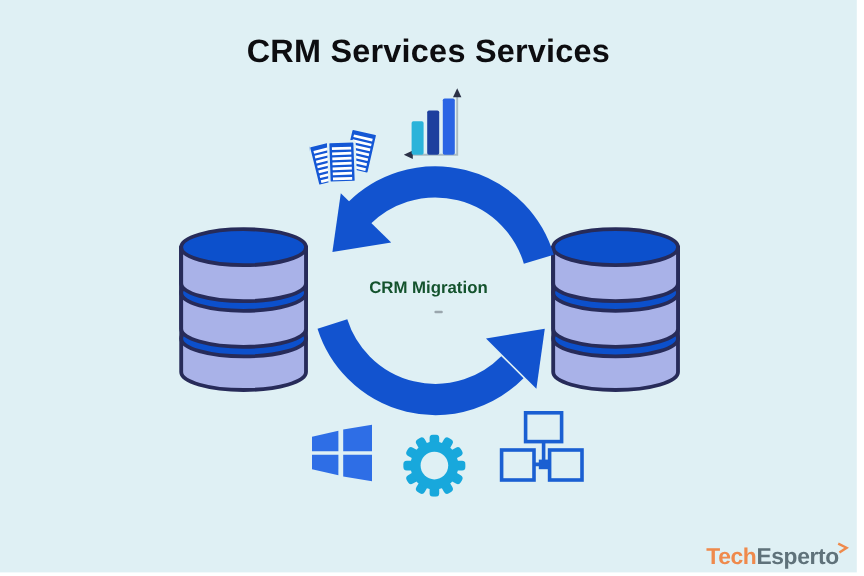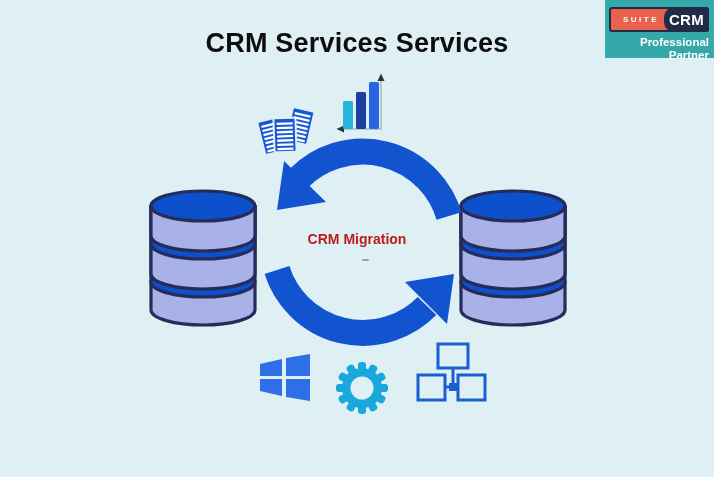--- a/index.html
+++ b/index.html
@@ -19,49 +19,39 @@
               color:#fff;font-size:8px;font-weight:bold;letter-spacing:2.5px;padding-left:3px;}
   .chip-crm{background:#222b46;margin:-2px -2px -2px -4px;border-radius:10px 3px 3px 10px;
             display:flex;align-items:center;color:#fff;font-size:15px;font-weight:800;
             padding:0 5px;letter-spacing:.3px;}
   .badge-lines{margin-top:4px;text-align:right;color:#fff;font-weight:bold;
                font-size:11.5px;line-height:13px;}
 
   
   .abs{position:absolute;}
   .center-label{position:absolute;top:231px;left:0;width:714px;text-align:center;
-                font-size:14px;font-weight:800;color:#b91c1c;}
+                font-size:14px;font-weight:800;color:#14532d;}
   .small-dash{position:absolute;left:362px;top:259px;width:7px;height:2px;
               background:#9aa6ad;border-radius:1px;}
 
   .db-wall{fill:#a9b2e8;stroke:#272b59;stroke-width:3.2;stroke-linejoin:round;}
   .db-band{fill:#0c50cc;stroke:#272b59;stroke-width:3.2;}
   .arrow-stroke{fill:none;stroke-width:26;}
 
   .footer-logo{position:absolute;top:454px;right:10px;font-size:19px;font-weight:800;
                letter-spacing:-.3px;white-space:nowrap;}
   .footer-logo .spark{position:relative;top:-8px;left:-2px;}
 </style>
 </head>
 <body>
 
 <div class="canvas">
 
   <h1 class="title">CRM Services Services</h1>
 
-  <div class="badge">
-    <div class="badge-chip">
-      <span class="chip-suite">SUITE</span>
-      <span class="chip-crm">CRM</span>
-    </div>
-    <div class="badge-lines">
-      <div>Professional</div>
-      <div>Partner</div>
-    </div>
-  </div>
 
   <svg class="abs" style="left:148px;top:186px" width="110" height="143" viewBox="0 0 110 143">
     <path class="db-wall" d="M3 20 L3 124 A52 15 0 0 0 107 124 L107 20 Z"></path>
     <ellipse class="db-band" cx="55" cy="96" rx="52" ry="15"></ellipse>
     <path class="db-wall" d="M3 20 L3 88 A52 15 0 0 0 107 88 L107 20 Z"></path>
     <ellipse class="db-band" cx="55" cy="58" rx="52" ry="15"></ellipse>
     <path class="db-wall" d="M3 20 L3 50 A52 15 0 0 0 107 50 L107 20 Z"></path>
     <ellipse class="db-band" cx="55" cy="20" rx="52" ry="15"></ellipse>
   </svg>
 
@@ -140,16 +130,21 @@
   <svg class="abs" style="left:415px;top:341px" width="72" height="64" viewBox="0 0 72 64">
     <g fill="none" stroke="#1a5fd2" stroke-width="3">
       <rect x="23" y="3" width="30" height="24"></rect>
       <rect x="3" y="34" width="27" height="25"></rect>
       <rect x="43" y="34" width="27" height="25"></rect>
       <path d="M38 27 V46 M30 46 H43"></path>
     </g>
     <rect x="34" y="42" width="8" height="8" fill="#1a5fd2"></rect>
   </svg>
 
+  <div class="footer-logo">
+    <span style="color:#ef8a4c">Tech</span><span style="color:#5f727a">Esperto</span><svg class="spark" width="11" height="11" viewBox="0 0 11 11">
+        <polyline points="1.5,2 8.5,5.5 2.5,9.5" fill="none" stroke="#ef8a4c" stroke-width="2"></polyline>
+      </svg>
+  </div>
 
   <div class="margin-right"></div>
   <div class="margin-bottom"></div>
 </div>
 
 </body></html>

